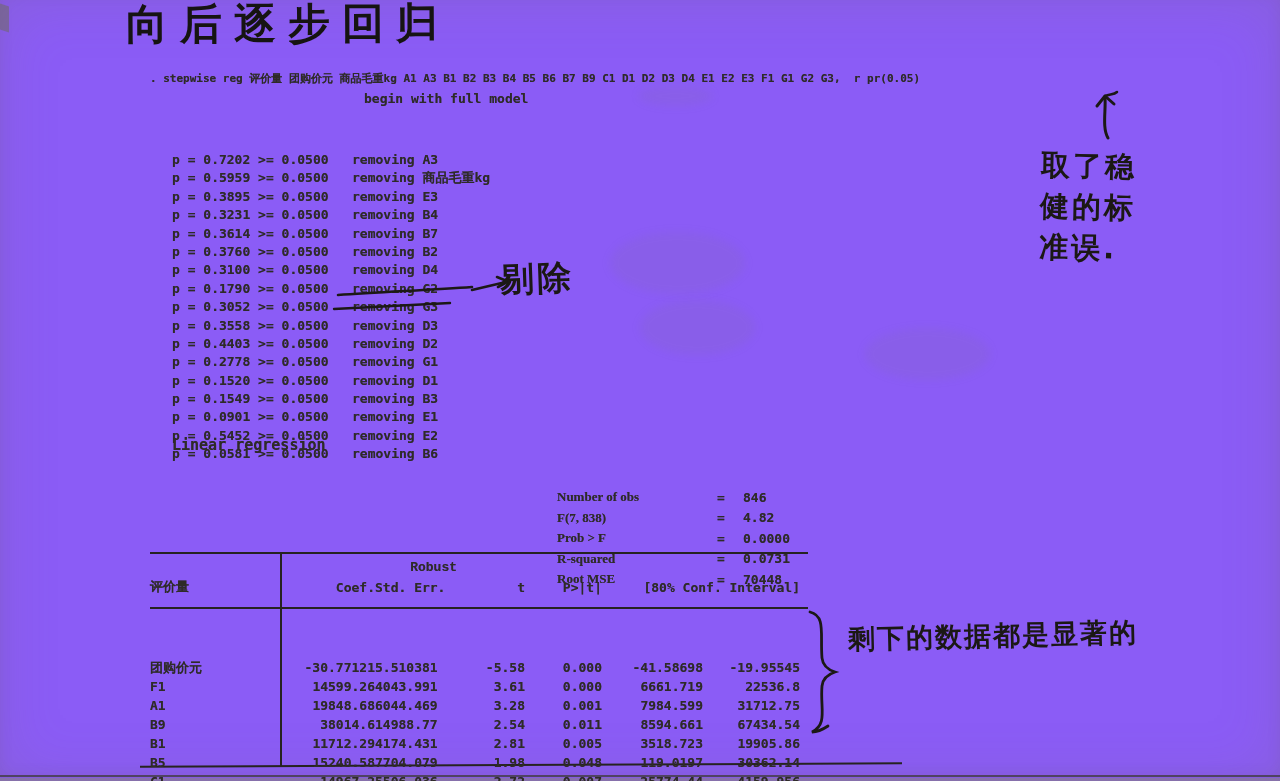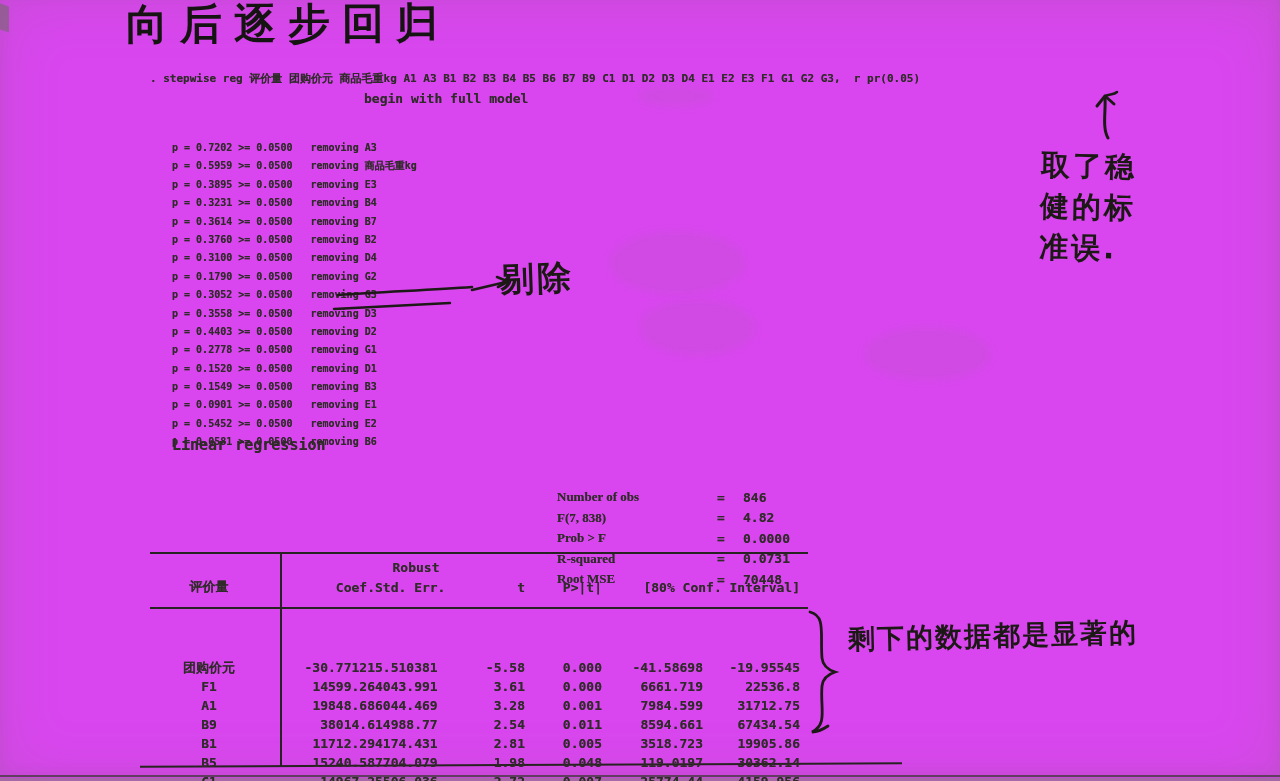--- a/index.html
+++ b/index.html
@@ -1,62 +1,62 @@
 <!DOCTYPE html>
 <html><head>
 <meta charset="utf-8">
 <style>
   html,body{margin:0;padding:0;}
   body{width:1280px;height:781px;overflow:hidden;background:#e9e7e2;}
   .page{
     position:relative;width:1280px;height:781px;
-    background:#d946ef;
+    background:#8b5cf6;
     box-shadow:inset 0 0 60px rgba(120,110,100,.18), inset 0 -6px 14px rgba(90,85,80,.12);
     font-family:"DejaVu Sans",sans-serif;
   }
   .abs{position:absolute;}
   .mono{
     font-family:"DejaVu Sans Mono","Liberation Mono",monospace;
     font-weight:700;color:#2e2b28;white-space:pre;
     text-shadow:0 0 .6px rgba(45,40,35,.55);
   }
   .hand{
     font-family:"DejaVu Sans",sans-serif;
     font-weight:700;color:#1b1815;
   }
   .page-title{
     left:126px;top:-4px;font-size:42px;letter-spacing:12px;color:#161412;
     transform:rotate(-.3deg);
   }
   .cmd{left:150px;top:71px;font-size:11px;}
   .begin-note{left:364px;top:91px;font-size:13px;}
-  .steps{left:172px;top:106px;font-size:10px;}
+  .steps{left:172px;top:106px;font-size:13px;}
   .step-row{height:18.4px;line-height:18.4px;}
   .linreg{left:172px;top:436px;font-size:15px;}
   .stats{left:557px;top:442px;font-size:13px;}
   .stat-row{display:flex;height:20.5px;align-items:center;}
   .stat-label{width:160px;text-align:left;font-family:Liberation Serif, serif;}
   .stat-eq{width:26px;text-align:left;}
   .stat-val{width:80px;text-align:left;}
   
   .rule{position:absolute;background:#262320;}
   .t-flex{display:flex;align-items:center;}
-  .c0{width:118px;text-align:center;}
+  .c0{width:118px;text-align:left;}
   .cgap{width:12px;}
   .c1{width:95px;text-align:right;}
   .c2{width:82px;text-align:left;}
   .c3{width:68px;text-align:right;}
   .c4{width:77px;text-align:right;}
   .c5{width:101px;text-align:right;}
   .c6{width:97px;text-align:right;}
   .cci{width:198px;text-align:right;}
   .t-head{left:150px;top:556px;width:650px;font-size:13px;}
   .t-rows{left:150px;top:613px;width:650px;font-size:13px;}
   .t-row{height:19px;line-height:19px;}
-  .robust-lbl{position:absolute;left:225px;top:4px;width:82px;text-align:center;}
+  .robust-lbl{position:absolute;left:225px;top:4px;width:82px;text-align:right;font-family:Liberation Mono, monospace;}
   .head-main{position:absolute;left:0;top:22px;width:650px;}
   .smudge{position:absolute;border-radius:50%;background:rgba(125,118,108,.09);filter:blur(4px);}
   .note-sig{left:848px;top:618px;font-size:27px;letter-spacing:2px;transform:rotate(-1.4deg);white-space:nowrap;}
   .note-del{left:500px;top:256px;font-size:34px;letter-spacing:3px;transform:rotate(-2deg);}
   .note-robust{left:1040px;top:146px;width:110px;font-size:29px;line-height:41px;transform:rotate(1.2deg);letter-spacing:3px;word-break:break-all;}
   .edge-bottom{left:0;top:775px;width:1280px;height:2px;background:#3e3b38;opacity:.75;}
   .edge-bottom2{left:0;top:778px;width:1280px;height:3px;background:#8a857e;opacity:.5;}
   .corner-mark{left:0;top:5px;width:9px;height:26px;background:#6f6a64;opacity:.55;transform:skewY(18deg);}
   svg{display:block;}
 </style>

